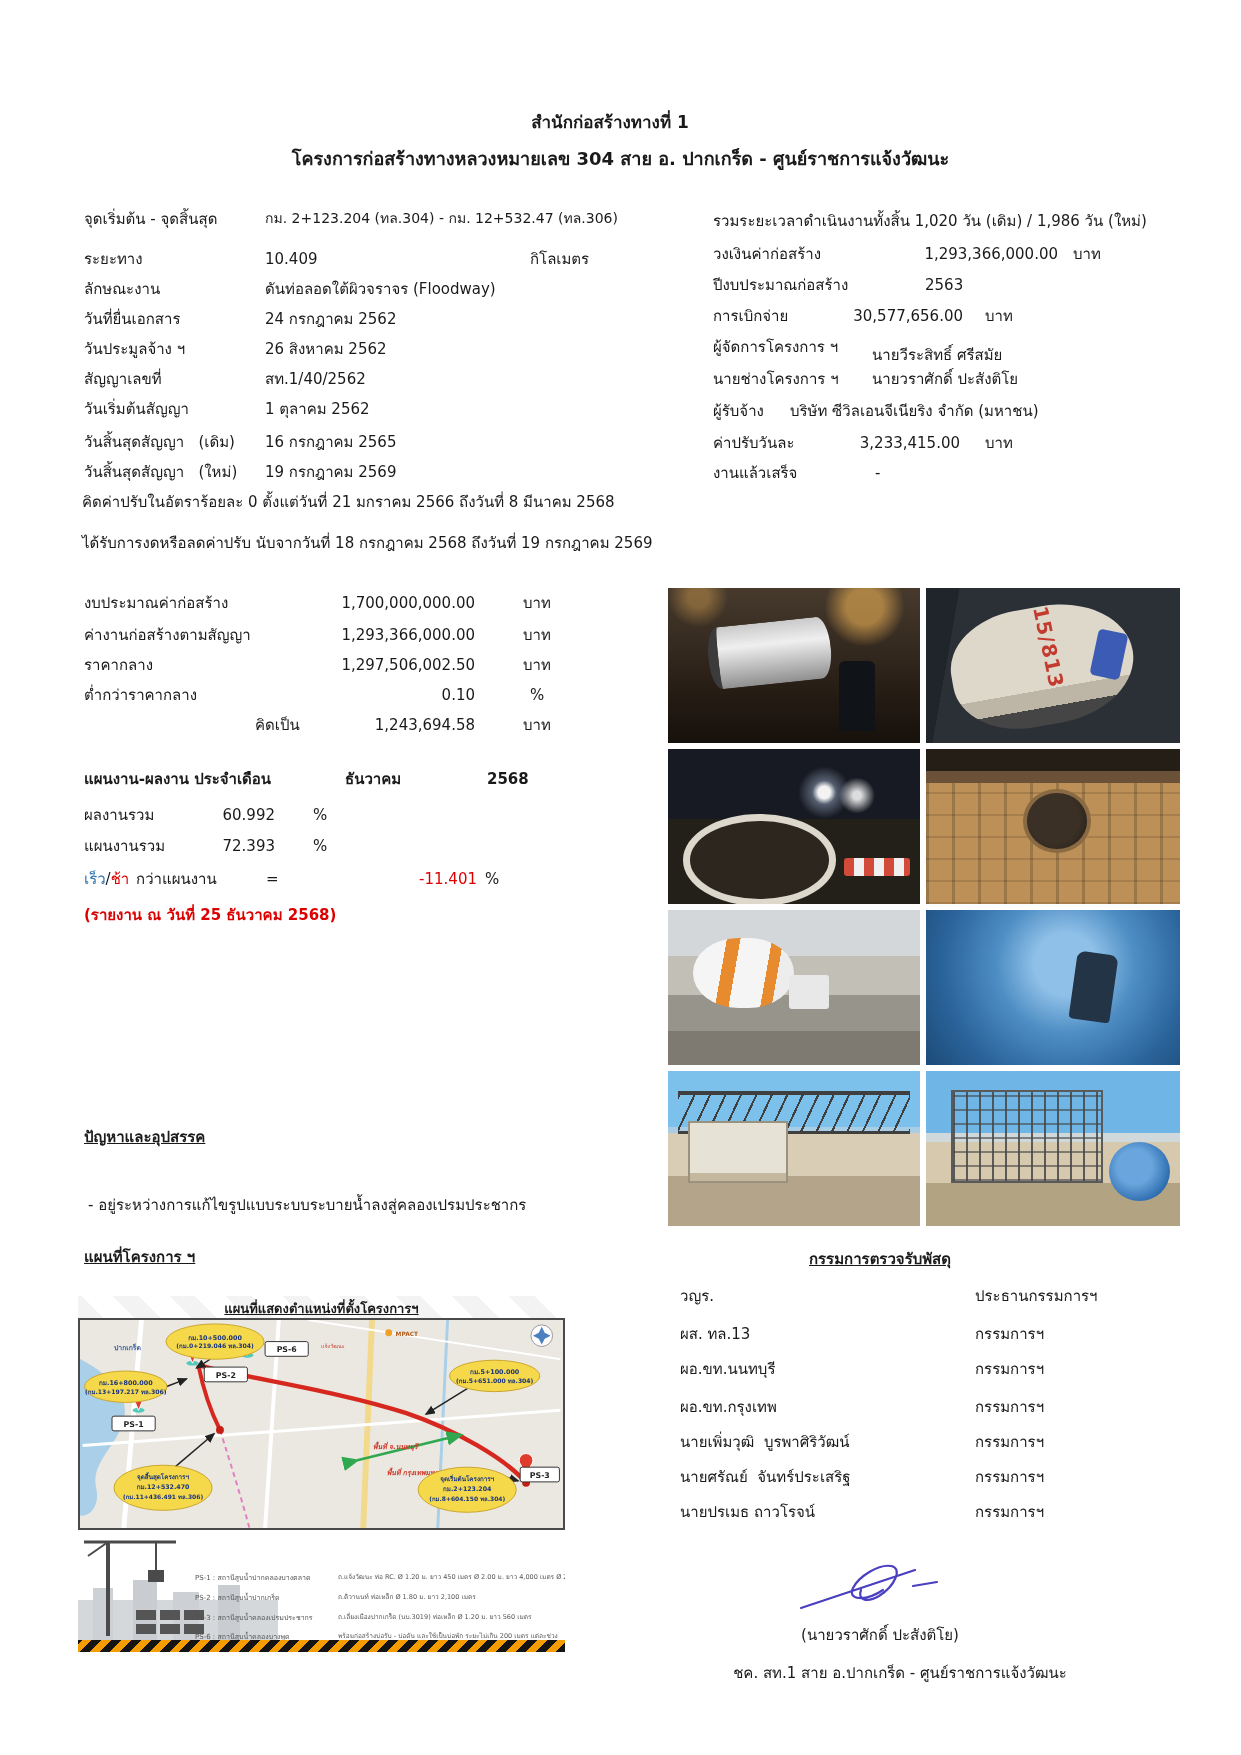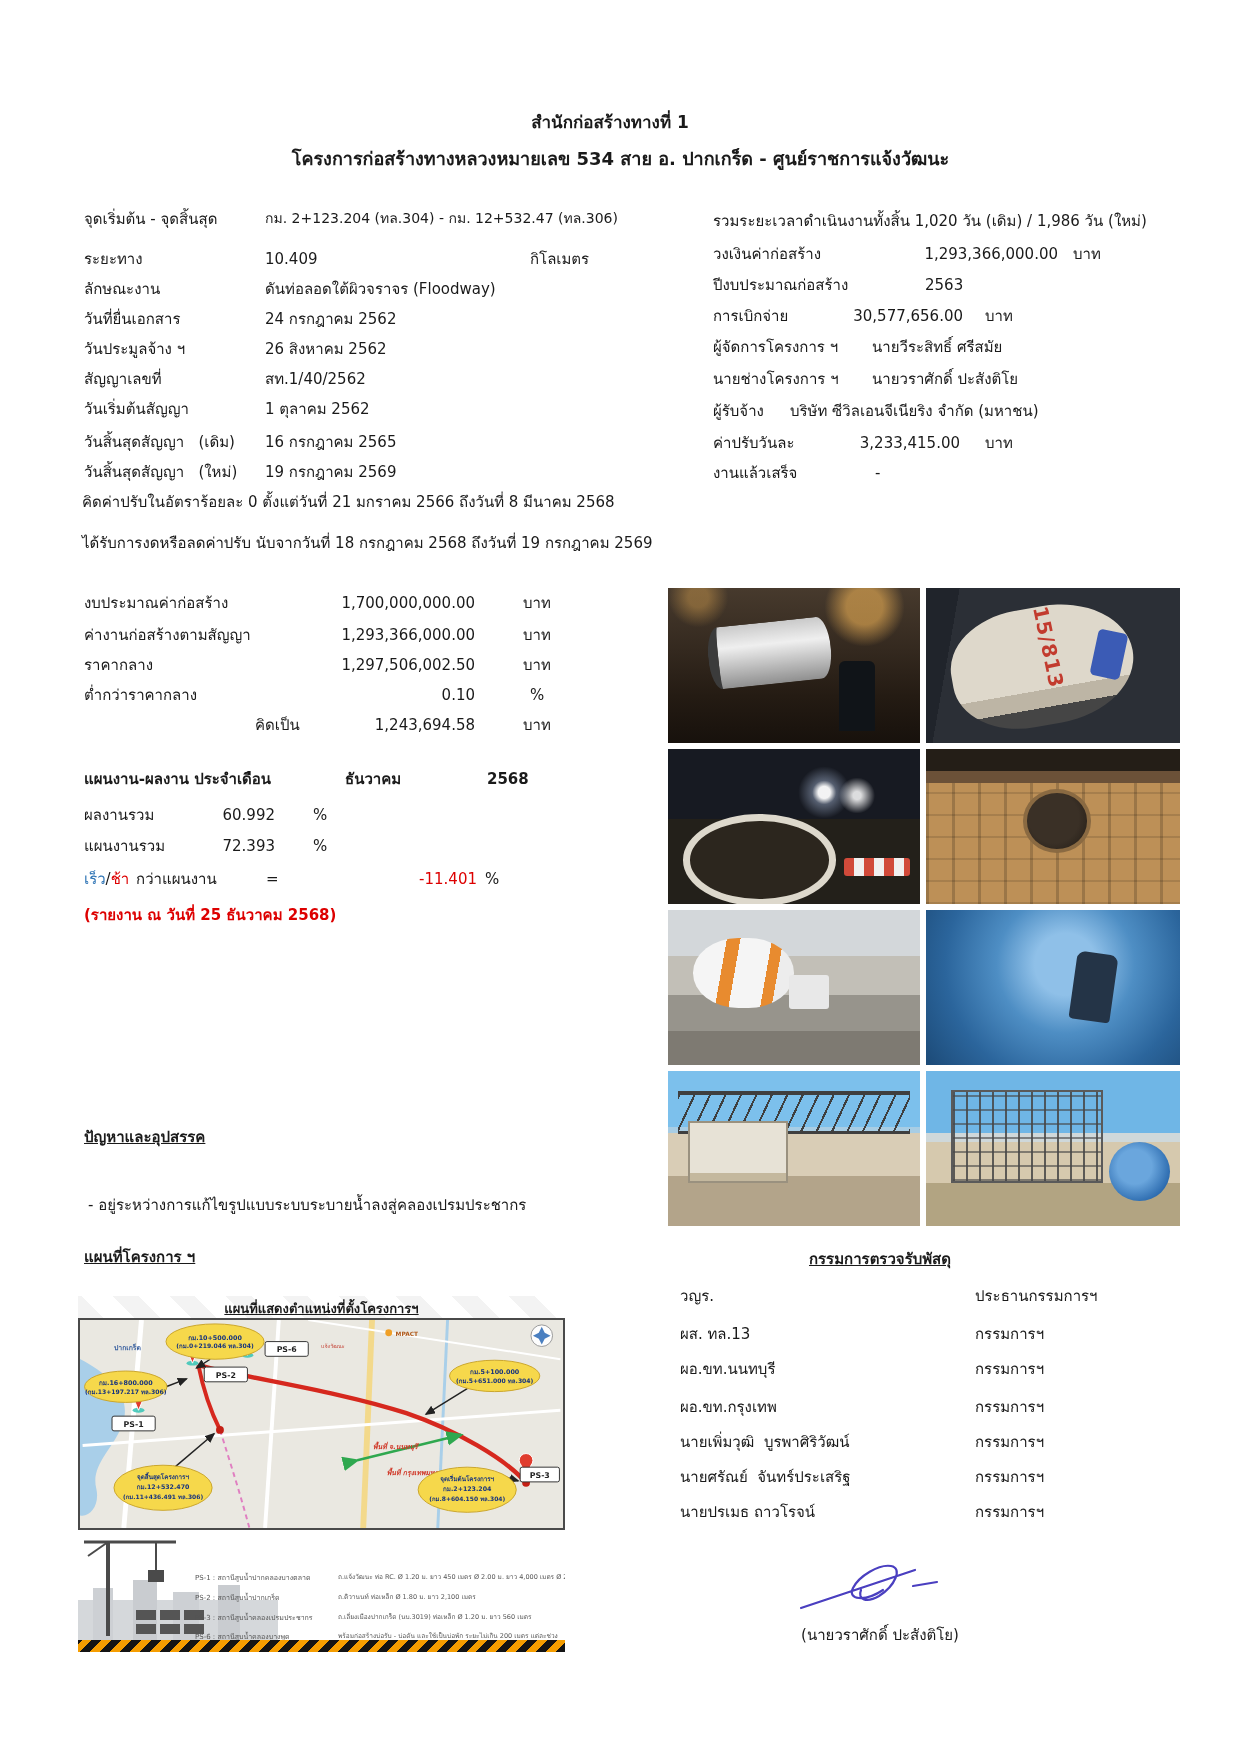--- a/index.html
+++ b/index.html
@@ -63,21 +63,21 @@
   .spectxt{position:absolute;white-space:nowrap;font-size:6.5px;color:#555;}
   .hazard{position:absolute;left:0;top:344px;width:487px;height:12px;
       background:repeating-linear-gradient(315deg,#141414 0 7px,#f59d00 7px 14px);}
 </style>
 </head>
 <body>
 
 <div class="page">
 
   <div class="t b ctr" style="left:0;top:112px;width:1220px;font-size:17px">สำนักก่อสร้างทางที่ 1</div>
-  <div class="t b ctr" style="left:0;top:148px;width:1241px;font-size:18px">โครงการก่อสร้างทางหลวงหมายเลข 534 สาย อ. ปากเกร็ด - ศูนย์ราชการแจ้งวัฒนะ</div>
+  <div class="t b ctr" style="left:0;top:148px;width:1241px;font-size:18px">โครงการก่อสร้างทางหลวงหมายเลข 304 สาย อ. ปากเกร็ด - ศูนย์ราชการแจ้งวัฒนะ</div>
 
   <div class="t" style="left:84px;top:210px">จุดเริ่มต้น - จุดสิ้นสุด</div>
   <div class="t" style="left:265px;top:210px;font-size:14px">กม. 2+123.204 (ทล.304) - กม. 12+532.47 (ทล.306)</div>
   <div class="t" style="left:84px;top:250px">ระยะทาง</div>
   <div class="t" style="left:265px;top:250px">10.409</div>
   <div class="t" style="left:530px;top:250px">กิโลเมตร</div>
   <div class="t" style="left:84px;top:280px">ลักษณะงาน</div>
   <div class="t" style="left:265px;top:280px">ดันท่อลอดใต้ผิวจราจร (Floodway)</div>
   <div class="t" style="left:84px;top:310px">วันที่ยื่นเอกสาร</div>
   <div class="t" style="left:265px;top:310px">24 กรกฎาคม 2562</div>
@@ -114,21 +114,21 @@
   <div class="t" style="left:713px;top:212px">รวมระยะเวลาดำเนินงานทั้งสิ้น 1,020 วัน (เดิม) / 1,986 วัน (ใหม่)</div>
   <div class="t" style="left:713px;top:245px">วงเงินค่าก่อสร้าง</div>
   <div class="t num" style="left:858px;top:245px;width:200px">1,293,366,000.00</div>
   <div class="t" style="left:1073px;top:245px">บาท</div>
   <div class="t" style="left:713px;top:276px">ปีงบประมาณก่อสร้าง</div>
   <div class="t" style="left:925px;top:276px">2563</div>
   <div class="t" style="left:713px;top:307px">การเบิกจ่าย</div>
   <div class="t num" style="left:788px;top:307px;width:175px">30,577,656.00</div>
   <div class="t" style="left:985px;top:307px">บาท</div>
   <div class="t" style="left:713px;top:338px">ผู้จัดการโครงการ ฯ</div>
-  <div class="t" style="left:767px;top:338px;left:872px">นายวีระสิทธิ์ ศรีสมัย</div>
+  <div class="t" style="left:767px;top:346px;left:872px">นายวีระสิทธิ์ ศรีสมัย</div>
   <div class="t" style="left:713px;top:370px">นายช่างโครงการ ฯ</div>
   <div class="t" style="left:872px;top:370px">นายวราศักดิ์ ปะสังติโย</div>
   <div class="t" style="left:713px;top:402px">ผู้รับจ้าง</div>
   <div class="t" style="left:790px;top:402px">บริษัท ซีวิลเอนจีเนียริง จำกัด (มหาชน)</div>
   <div class="t" style="left:713px;top:434px">ค่าปรับวันละ</div>
   <div class="t num" style="left:788px;top:434px;width:172px">3,233,415.00</div>
   <div class="t" style="left:985px;top:434px">บาท</div>
   <div class="t" style="left:713px;top:464px">งานแล้วเสร็จ</div>
   <div class="t" style="left:875px;top:464px">-</div>
 
@@ -317,14 +317,15 @@
   <div class="t" style="left:975px;top:1433px">กรรมการฯ</div>
   <div class="t" style="left:680px;top:1468px">นายศรัณย์&nbsp; จันทร์ประเสริฐ</div>
   <div class="t" style="left:975px;top:1468px">กรรมการฯ</div>
   <div class="t" style="left:680px;top:1503px">นายปรเมธ ถาวโรจน์</div>
   <div class="t" style="left:975px;top:1503px">กรรมการฯ</div>
 
   <svg viewBox="0 0 180 62" style="position:absolute;left:795px;top:1556px;width:180px;height:62px">
     <path d="M6,52 L120,14 M88,34 C70,46 52,44 58,32 C64,20 84,8 96,10 C108,12 100,30 84,40 C72,47 62,44 66,34 M118,30 L142,26" stroke="#4a3fc0" stroke-width="2.2" fill="none" stroke-linecap="round"></path>
   </svg>
   <div class="t ctr" style="left:700px;top:1626px;width:360px">(นายวราศักดิ์ ปะสังติโย)</div>
+  <div class="t ctr" style="left:620px;top:1664px;width:560px">ชค. สท.1 สาย อ.ปากเกร็ด - ศูนย์ราชการแจ้งวัฒนะ</div>
 
 </div>
 
 </body></html>

